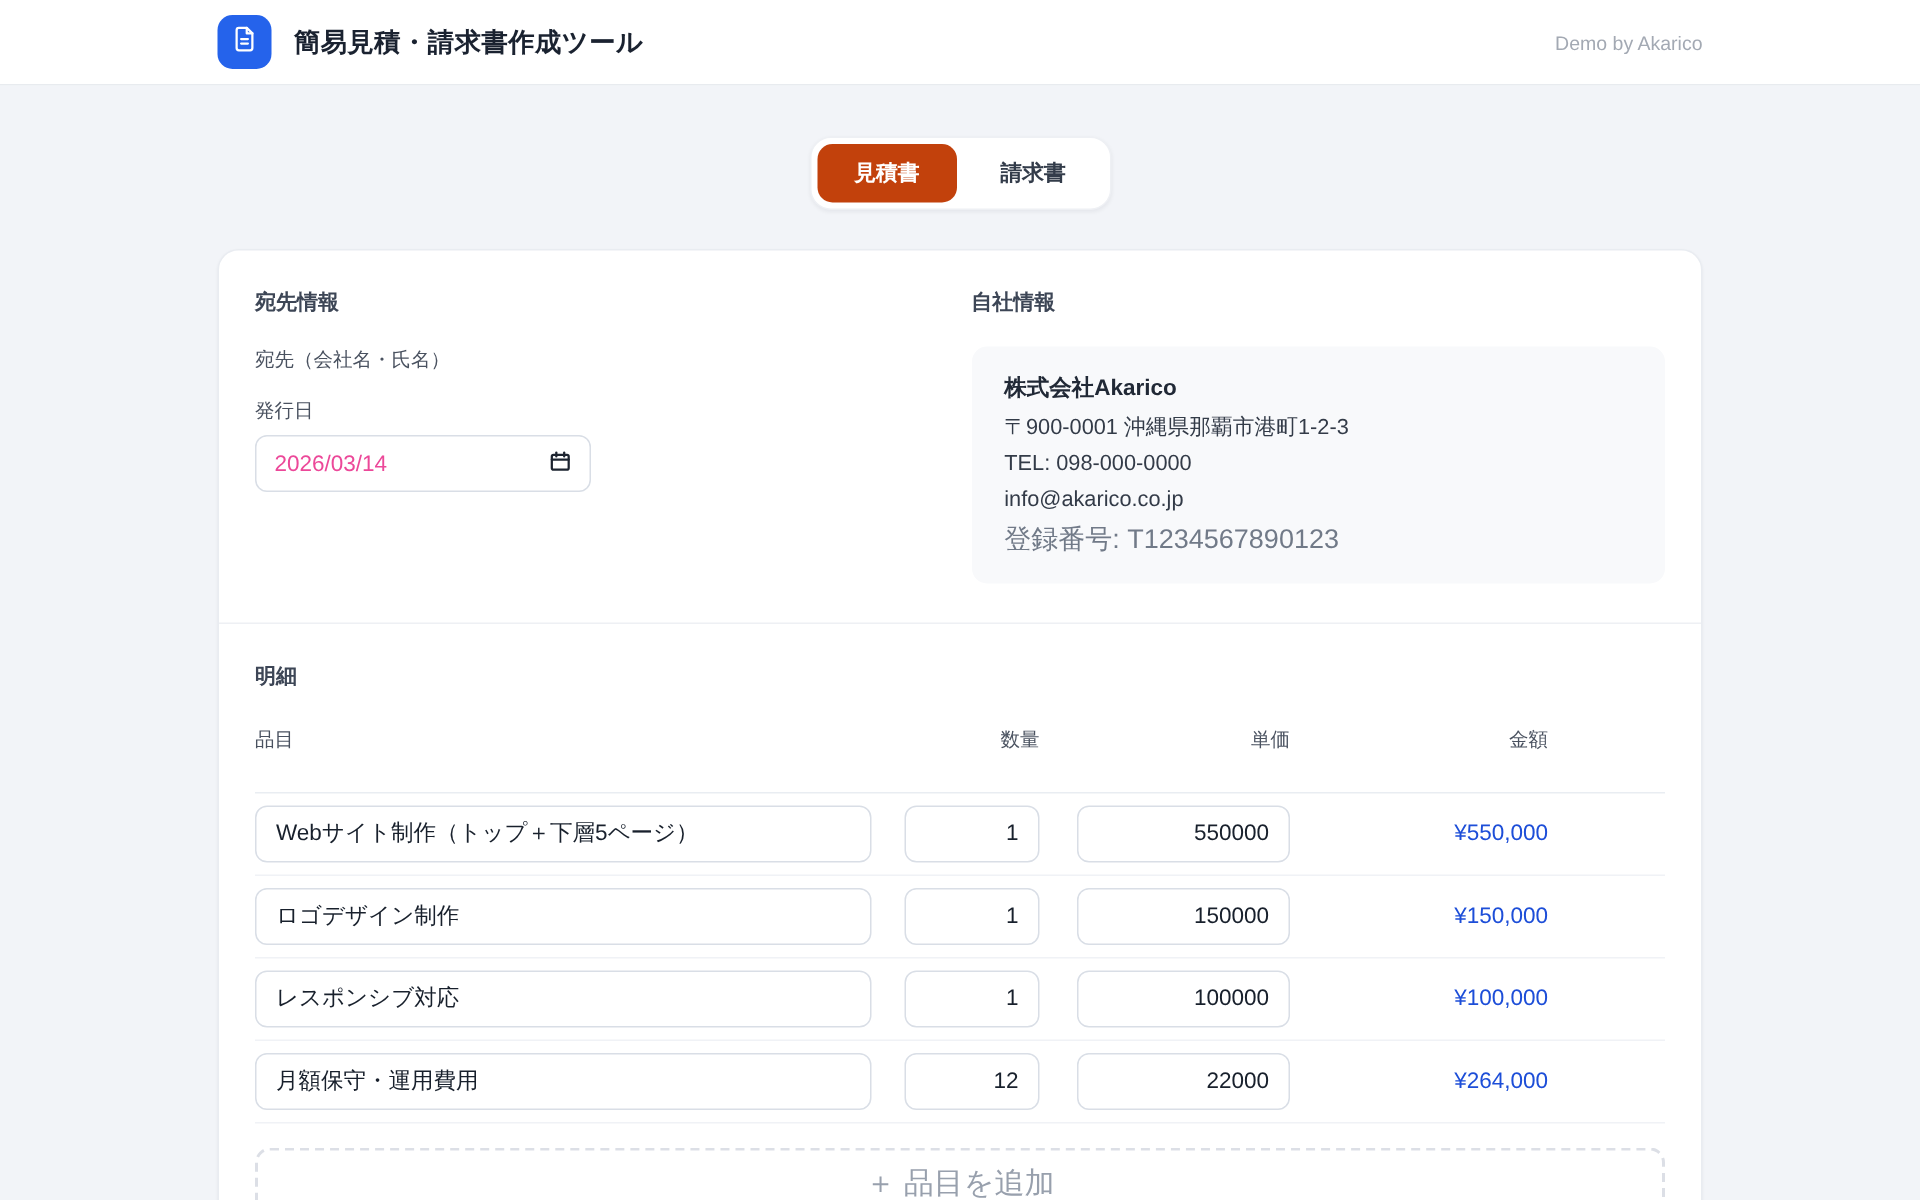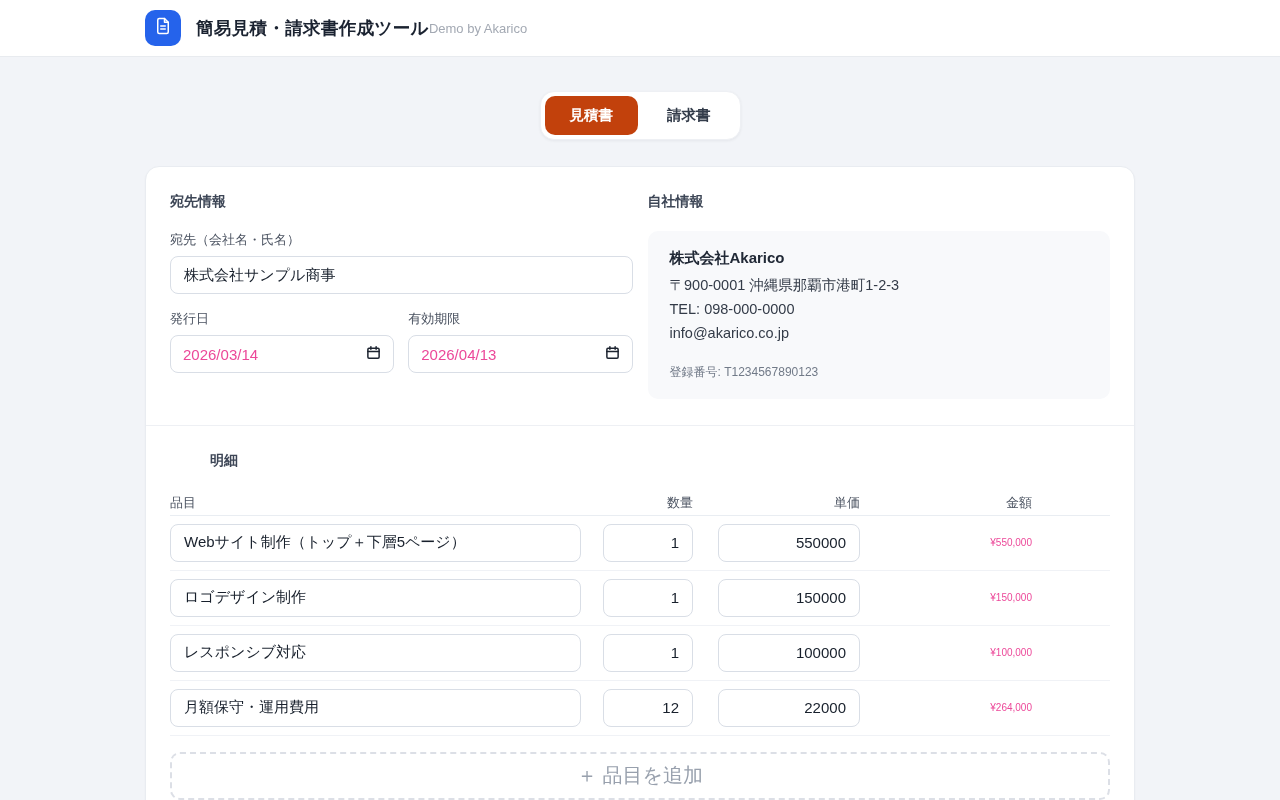--- a/index.html
+++ b/index.html
@@ -10,21 +10,21 @@
     font-family: "Liberation Sans", "DejaVu Sans", sans-serif;
     color: #1d2430;
   }
   .container { width: 990px; margin: 0 auto; }
 
   
   .topbar {
     height: 57px; background: #ffffff; border-bottom: 1px solid #e8ebef;
   }
   .topbar-inner {
-    height: 56px; display: flex; align-items: center; 
+    height: 56px; display: flex; align-items: center; justify-content: space-between;
   }
   .brand { display: flex; align-items: center; gap: 15px; }
   .logo {
     width: 36px; height: 36px; border-radius: 10px; background: #2563eb;
     display: flex; align-items: center; justify-content: center; flex: 0 0 auto;
   }
   .app-title { font-size: 17.5px; font-weight: 700; color: #1a2230; letter-spacing: .02em; }
   .demo-badge { font-size: 13px; color: #a3a9b3; }
 
   
@@ -66,39 +66,39 @@
     height: 38px; border: 1px solid #d9dee6; border-radius: 8px; background: #fff;
     padding: 0 12px; display: flex; align-items: center; justify-content: space-between;
     font-size: 15px; color: #ec4899; cursor: text;
   }
 
   .company-box {
     background: #f8f9fb; border-radius: 10px; padding: 18px 22px;
   }
   .company-name { font-size: 15px; font-weight: 700; color: #212936; margin-bottom: 6px; }
   .company-line { font-size: 14.5px; color: #333b48; line-height: 1.65; }
-  .company-reg { font-size: 12px; color: #717a88; margin-top: 18px; }
+  .company-reg { font-size: 18px; color: #717a88; margin-top: 1px; }
 
   
   .items { padding: 26px 24px; }
-  .items .section-title { margin-bottom: 24px; margin-left: 40px; }
+  .items .section-title { margin-bottom: 24px; }
   .thead {
     display: flex; align-items: flex-end; font-size: 13px; color: #4a5260;
-    padding-bottom: 3px; border-bottom: 1px solid #e9edf2;
+    padding-bottom: 26px; border-bottom: 1px solid #e9edf2;
   }
   .item-row {
     display: flex; align-items: center; padding: 8px 0;
     border-bottom: 1px solid #f0f2f6;
   }
   .col-item { flex: 1; }
   .col-qty { width: 90px; margin-left: 22px; text-align: right; }
   .col-price { width: 142px; margin-left: 25px; text-align: right; }
   .col-amount { width: 250px; text-align: right; padding-right: 78px; }
   input.col-qty, input.col-price { text-align: right; }
-  .amount { font-size: 10px; font-weight: 500; color: #ec4899; }
+  .amount { font-size: 15px; font-weight: 500; color: #1d4ed8; }
 
   .add-item-btn {
     margin-top: 16px; width: 100%; height: 48px;
     background: transparent; border: 2px dashed #dcdfe6; border-radius: 10px;
     font-family: inherit; font-size: 20px; color: #98a0ad; cursor: pointer;
   }
 </style>
 </head>
 <body>
 
@@ -127,51 +127,36 @@
 </div>
 
 <main class="container">
   <div class="card">
 
     <section class="card-section parties">
       <div>
         <h3 class="section-title">宛先情報</h3>
 
         <label class="field-label">宛先（会社名・氏名）</label>
-        <input class="input" type="text" value="株式会社サンプル商事" style="">
 
         <div class="dates">
           <div>
             <label class="field-label">発行日</label>
             <div class="date-input">
               <span>2026/03/14</span>
               <span>
                 <svg width="15" height="15" viewBox="0 0 16 16" fill="none" stroke="#1d2430" stroke-width="1.6" stroke-linecap="round">
                   <rect x="2" y="3.5" width="12" height="10.5" rx="1.2"></rect>
                   <line x1="5.2" y1="1.8" x2="5.2" y2="4.6"></line>
                   <line x1="10.8" y1="1.8" x2="10.8" y2="4.6"></line>
                   <line x1="2" y1="6.8" x2="14" y2="6.8"></line>
                 </svg>
               </span>
             </div>
           </div>
-          <div>
-            <label class="field-label">有効期限</label>
-            <div class="date-input">
-              <span>2026/04/13</span>
-              <span>
-                <svg width="15" height="15" viewBox="0 0 16 16" fill="none" stroke="#1d2430" stroke-width="1.6" stroke-linecap="round">
-                  <rect x="2" y="3.5" width="12" height="10.5" rx="1.2"></rect>
-                  <line x1="5.2" y1="1.8" x2="5.2" y2="4.6"></line>
-                  <line x1="10.8" y1="1.8" x2="10.8" y2="4.6"></line>
-                  <line x1="2" y1="6.8" x2="14" y2="6.8"></line>
-                </svg>
-              </span>
-            </div>
-          </div>
         </div>
       </div>
 
       <div>
         <h3 class="section-title">自社情報</h3>
         <div class="company-box">
           <div class="company-name">株式会社Akarico</div>
           <div class="company-line">〒900-0001 沖縄県那覇市港町1-2-3</div>
           <div class="company-line">TEL: 098-000-0000</div>
           <div class="company-line">info@akarico.co.jp</div>

